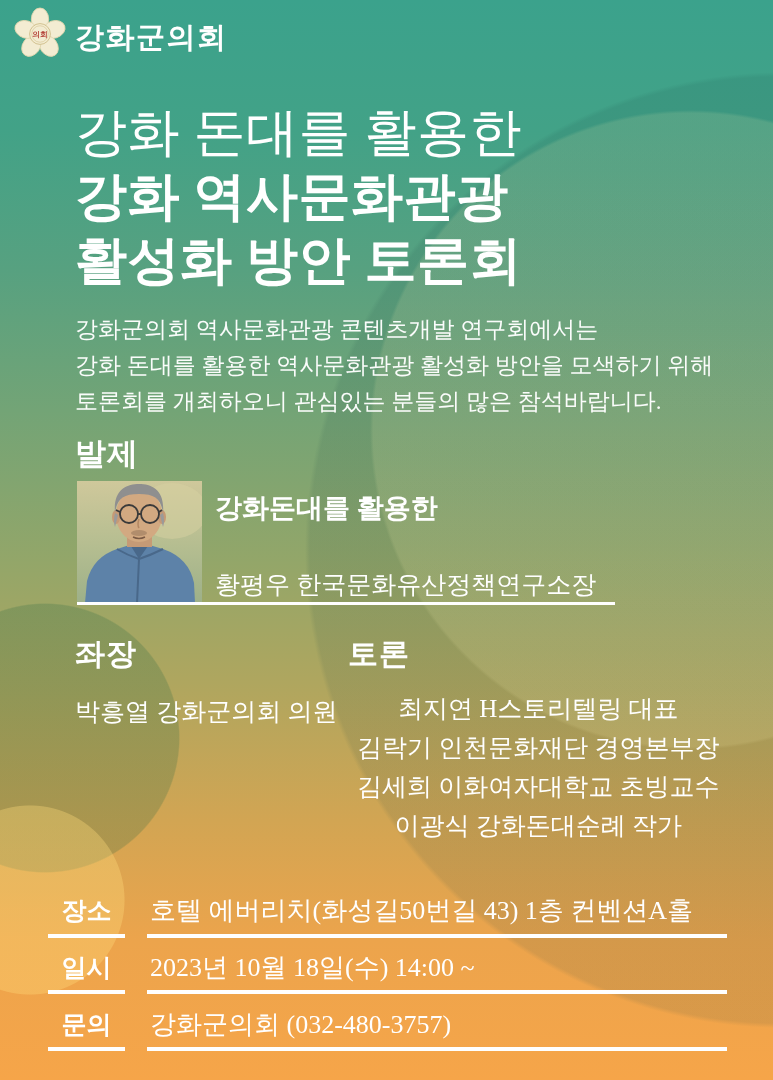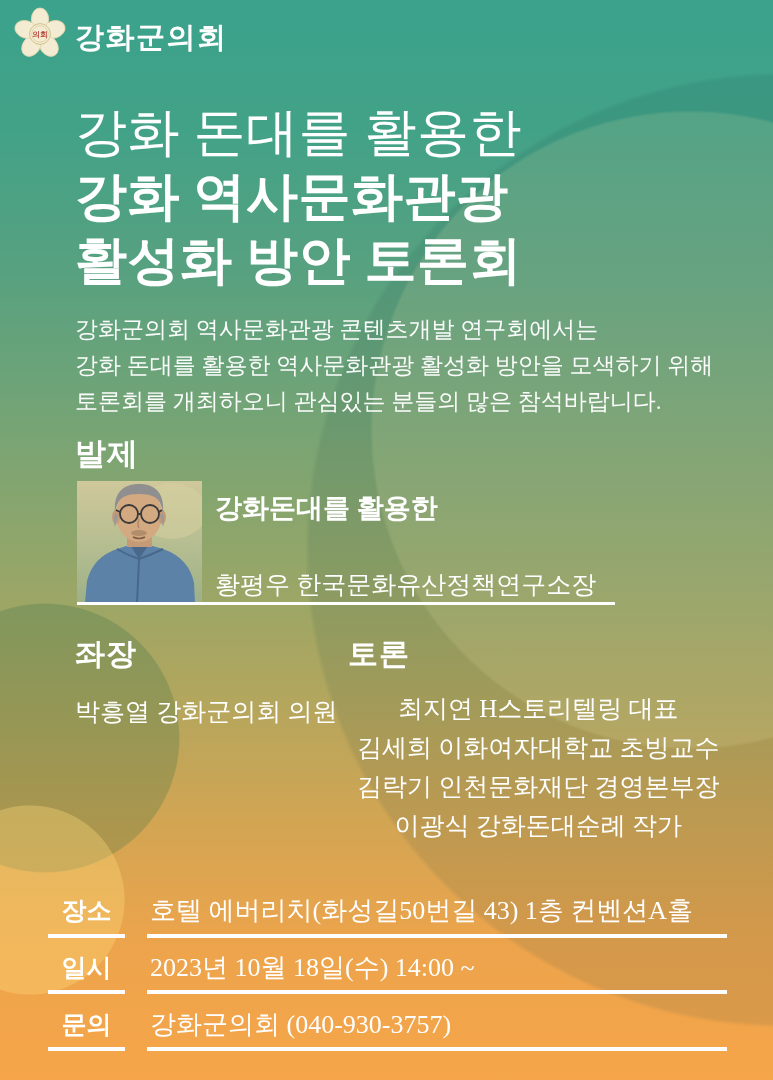--- a/index.html
+++ b/index.html
@@ -115,35 +115,35 @@
   </div>
   <div class="speaker">황평우 한국문화유산정책연구소장</div>
   <div class="rule rule-presenter"></div>
 
   <div class="sec-heading" style="left:75px; top:634px; font-size:30px;">좌장</div>
   <div class="person" style="left:75px; top:652px;margin-top:43px;">박흥열 강화군의회 의원</div>
 
   <div class="sec-heading" style="left:348px; top:634px; font-size:30px;">토론</div>
   <ul class="panel-list">
     <li>최지연 H스토리텔링 대표</li>
+    <li>김락기 인천문화재단 경영본부장</li>
     <li>김세희 이화여자대학교 초빙교수</li>
-    <li>김락기 인천문화재단 경영본부장</li>
     <li>이광식 강화돈대순례 작가</li>
   </ul>
 
   <div>
     <div class="info-label" style="top:894px;">장소</div>
     <div class="info-value" style="top:893px;">호텔 에버리치(화성길50번길 43) 1층 컨벤션A홀</div>
     <div class="line-label" style="top:934px;"></div>
     <div class="line-value" style="top:934px;"></div>
 
     <div class="info-label" style="top:951px;">일시</div>
     <div class="info-value" style="top:950px;text-align:right;">2023년 10월 18일(수) 14:00 ~</div>
     <div class="line-label" style="top:990px;"></div>
     <div class="line-value" style="top:990px;"></div>
 
     <div class="info-label" style="top:1008px;">문의</div>
-    <div class="info-value" style="top:1007px;">강화군의회 (040-930-3757)</div>
+    <div class="info-value" style="top:1007px;">강화군의회 (032-480-3757)</div>
     <div class="line-label" style="top:1047px;"></div>
     <div class="line-value" style="top:1047px;"></div>
   </div>
 
 </div>
 
 </body></html>

